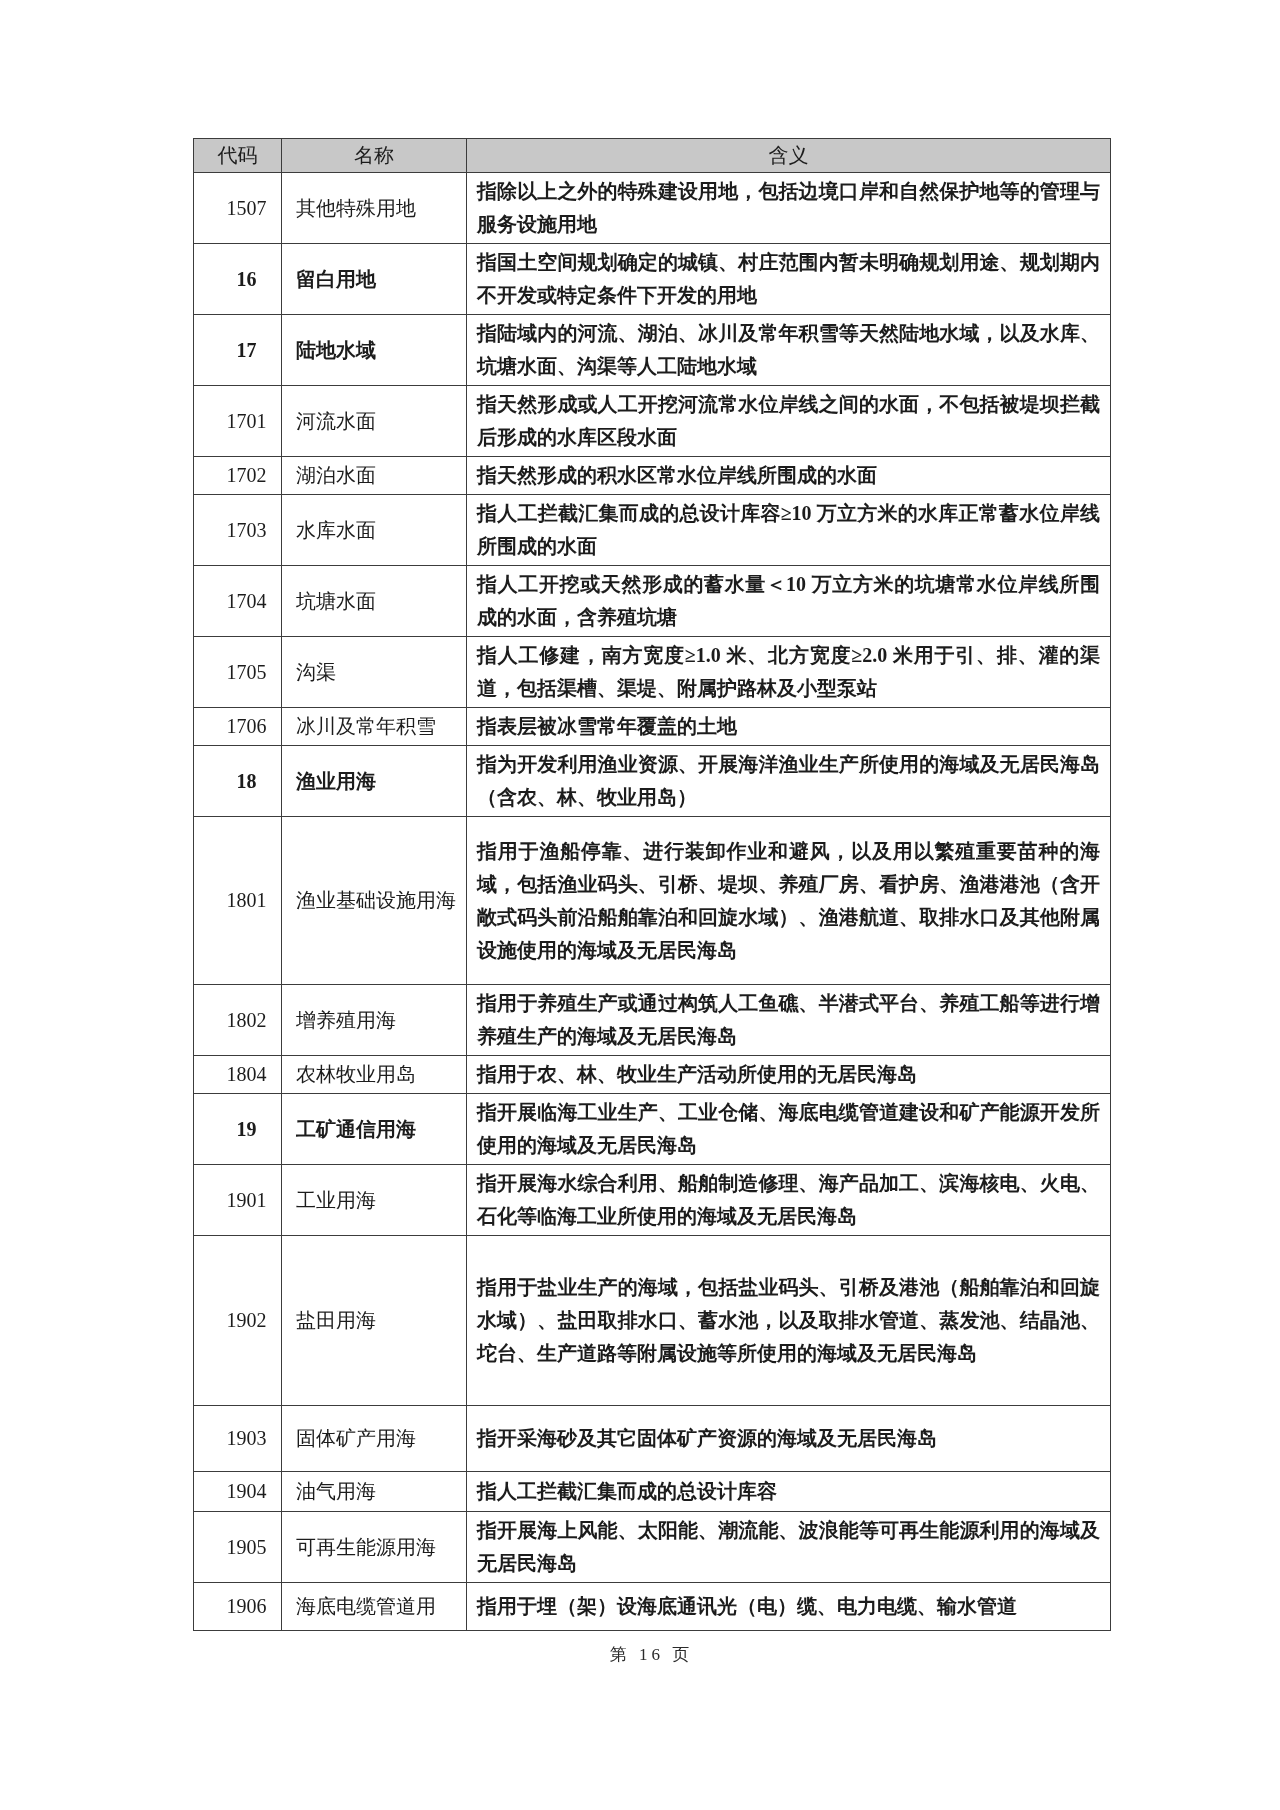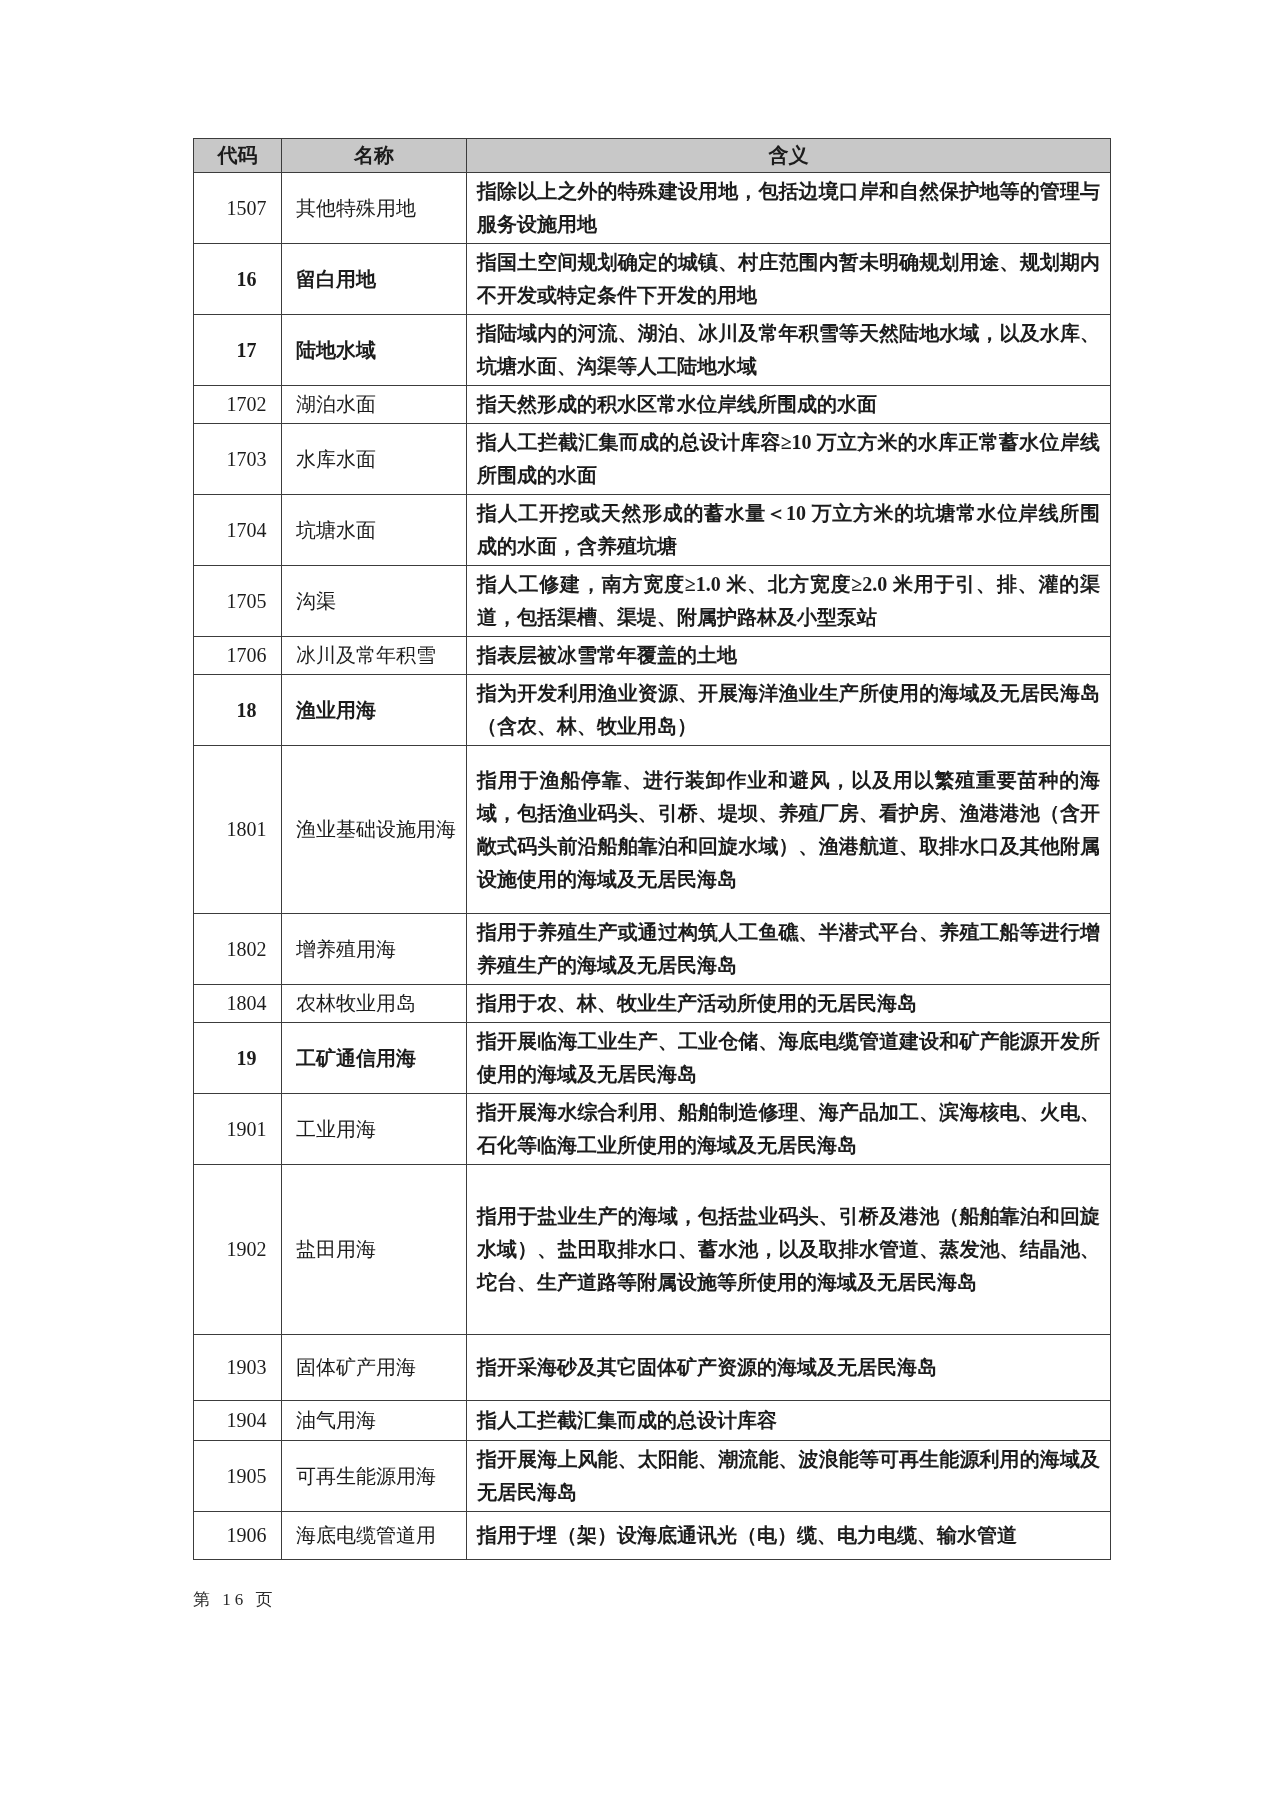--- a/index.html
+++ b/index.html
@@ -32,21 +32,21 @@
     font-size: 20px;
     line-height: 33px;
     box-sizing: border-box;
   }
   .land-table col.col-code   { width: 88px;  }
   .land-table col.col-name   { width: 185px; }
   .land-table col.col-meaning{ width: 644px; }
 
   .land-table thead th {
     background: #c8c8c8;
-    font-weight: bold;
+    font-weight: normal;
     text-align: center;
     height: 34px;
     padding: 0;
   }
   .land-table td.code-cell {
     text-align: center;
     padding: 2px 4px 2px 22px;
   }
   .land-table td.name-cell {
     text-align: left;
@@ -64,22 +64,22 @@
   
   .land-table tbody tr { height: 34px; }
   .land-table tbody tr.r-1801 td { height: 168px; margin-top: 36px; }
   .land-table tbody tr.r-1902 td { height: 170px; }
   .land-table tbody tr.r-1903 td { height: 66px; }
   .land-table tbody tr.r-1904 td { height: 40px; }
   .land-table tbody tr.r-1905 td { height: 70px; }
   .land-table tbody tr.r-1906 td { height: 48px; }
 
   .page-footer {
-    margin-top: 28px;
-    text-align: left;
+    margin-top: 12px;
+    text-align: center;
     font-size: 17px;
     letter-spacing: 4px;
     color: #2a2a2a;
   }
 </style>
 </head>
 <body>
 
 <div class="page-content">
   <table class="land-table">
@@ -104,20 +104,25 @@
         <tr class="r-16 bold-row">
           <td class="code-cell">16</td>
           <td class="name-cell">留白用地</td>
           <td class="meaning-cell">指国土空间规划确定的城镇、村庄范围内暂未明确规划用途、规划期内不开发或特定条件下开发的用地</td>
         </tr>
         <tr class="r-17 bold-row">
           <td class="code-cell">17</td>
           <td class="name-cell">陆地水域</td>
           <td class="meaning-cell">指陆域内的河流、湖泊、冰川及常年积雪等天然陆地水域，以及水库、坑塘水面、沟渠等人工陆地水域</td>
         </tr>
+        <tr class="r-1701">
+          <td class="code-cell">1701</td>
+          <td class="name-cell">河流水面</td>
+          <td class="meaning-cell">指天然形成或人工开挖河流常水位岸线之间的水面，不包括被堤坝拦截后形成的水库区段水面</td>
+        </tr>
         <tr class="r-1702">
           <td class="code-cell">1702</td>
           <td class="name-cell">湖泊水面</td>
           <td class="meaning-cell">指天然形成的积水区常水位岸线所围成的水面</td>
         </tr>
         <tr class="r-1703">
           <td class="code-cell">1703</td>
           <td class="name-cell">水库水面</td>
           <td class="meaning-cell">指人工拦截汇集而成的总设计库容≥10 万立方米的水库正常蓄水位岸线所围成的水面</td>
         </tr>

